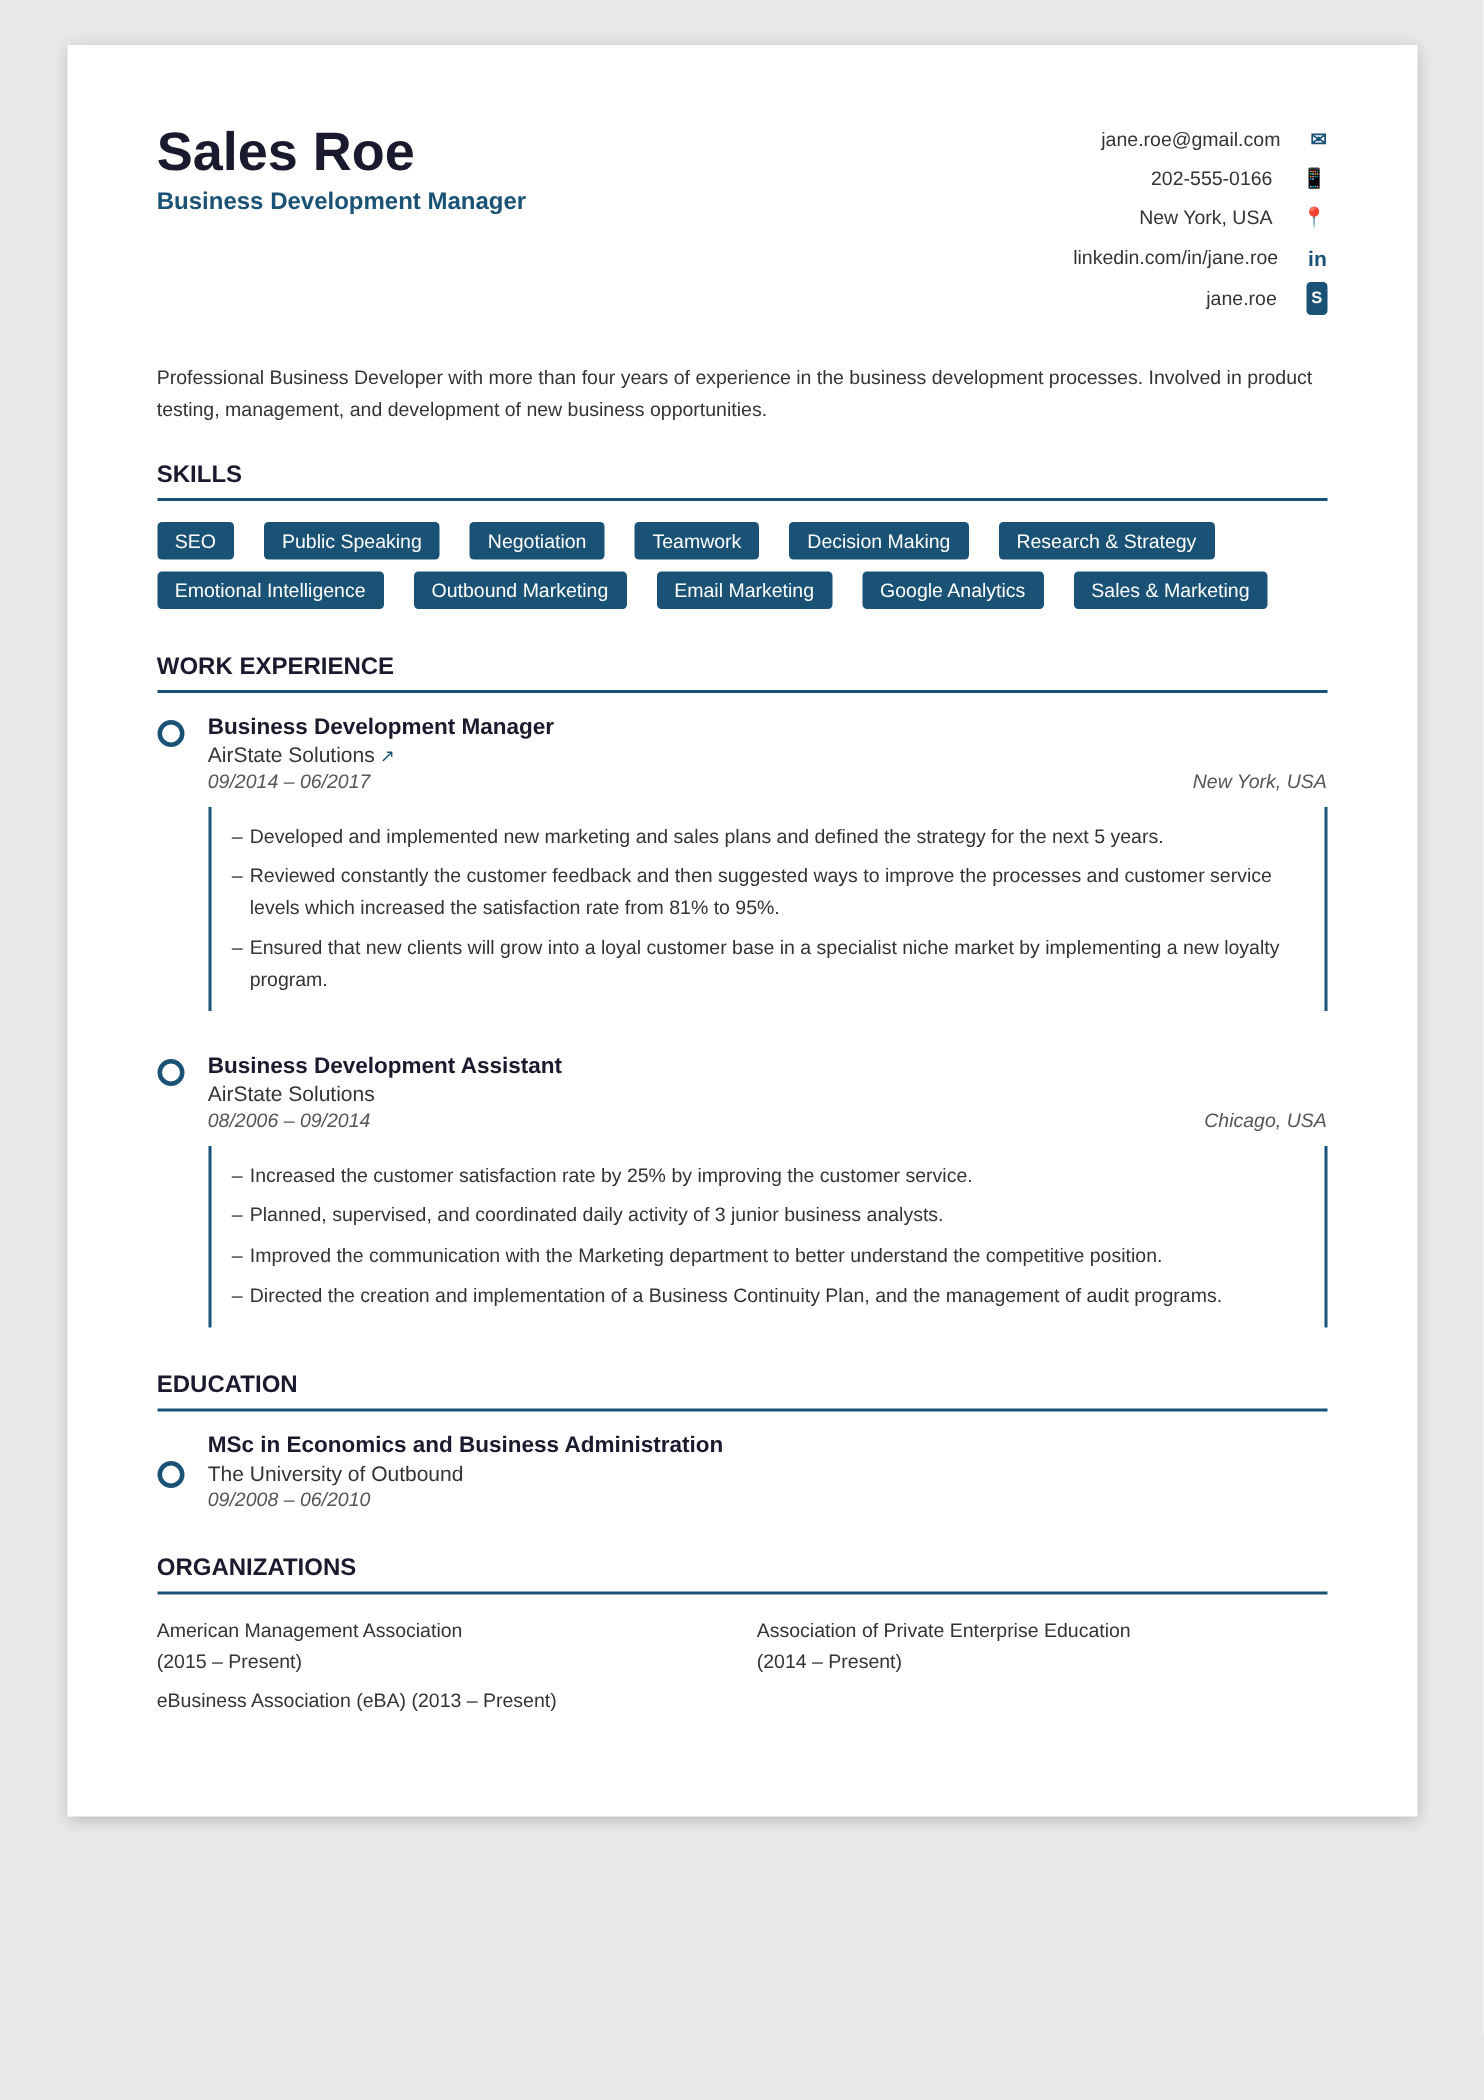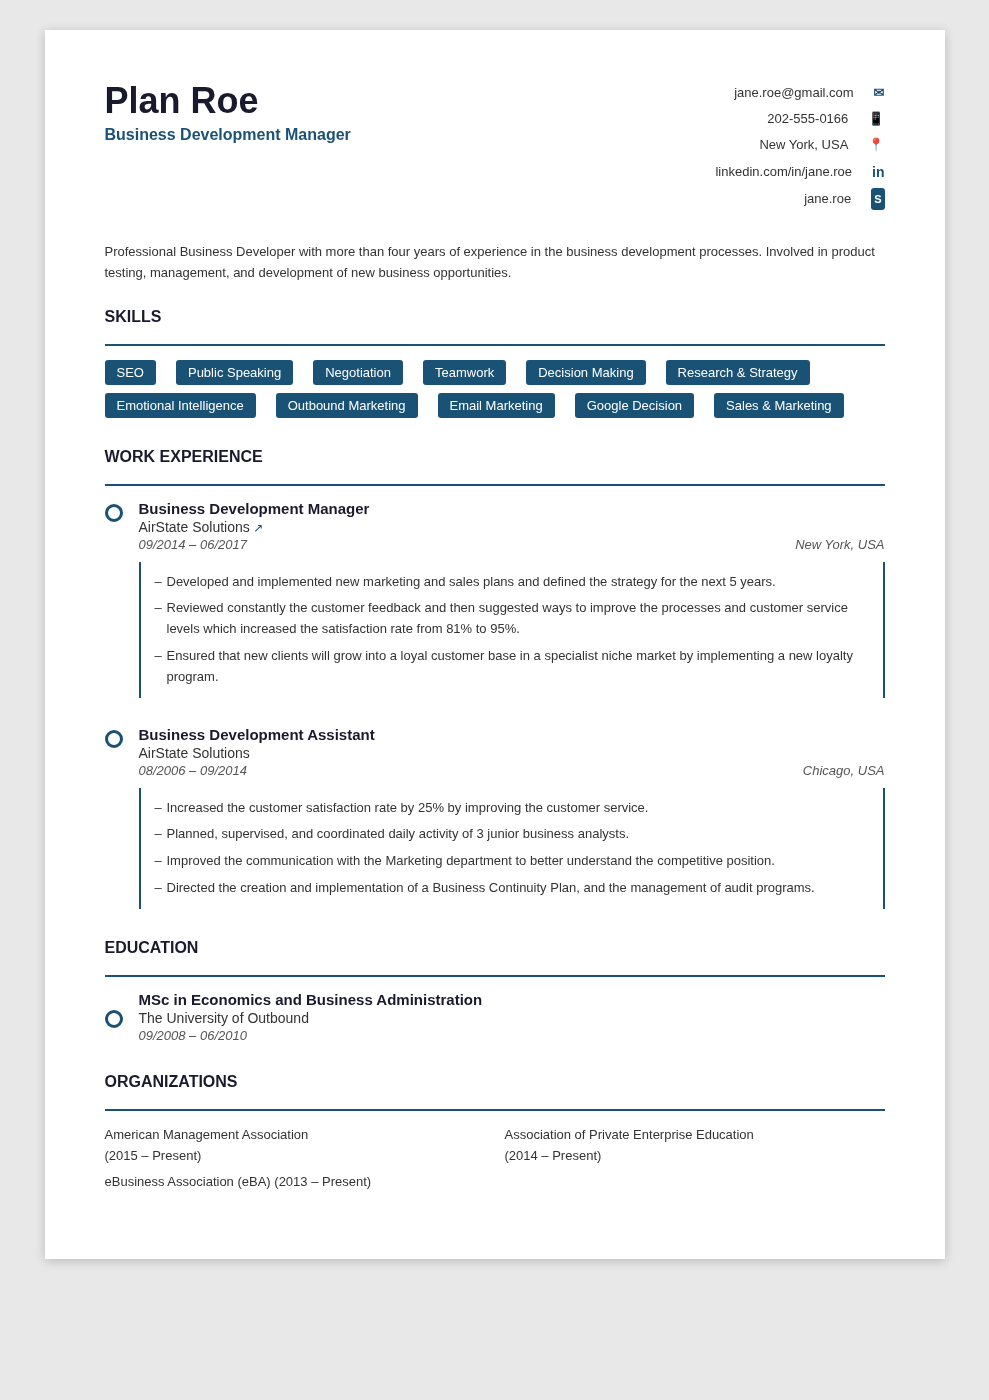--- a/index.html
+++ b/index.html
@@ -55,21 +55,21 @@
       color: #333;
       line-height: 1.6;
       margin-bottom: 24px;
     }
     .section-title {
       font-size: 16px;
       font-weight: bold;
       color: #1a1a2e;
       text-transform: uppercase;
       border-bottom: 2px solid #1a5276;
-      padding-bottom: 18px;
+      padding-bottom: 6px;
       margin-bottom: 14px;
     }
     .skills-section {
       margin-bottom: 30px;
     }
     .skills-row {
       display: flex;
       flex-wrap: wrap;
       gap: 20px;
       margin-bottom: 8px;
@@ -198,21 +198,21 @@
       margin-top: 8px;
     }
   </style>
 </head>
 <body>
 
 <div class="resume">
 
   <div class="header">
     <div class="header-left">
-      <h1>Plan Roe</h1>
+      <h1>Sales Roe</h1>
       <div class="title">Business Development Manager</div>
     </div>
     <div class="header-right">
       <div class="contact-row">
         <span>jane.roe@gmail.com</span>
         <span class="contact-icon">✉</span>
       </div>
       <div class="contact-row">
         <span>202-555-0166</span>
         <span class="contact-icon">📱</span>
@@ -241,21 +241,21 @@
         <span class="skill-tag">Public Speaking</span>
         <span class="skill-tag">Negotiation</span>
         <span class="skill-tag">Teamwork</span>
         <span class="skill-tag">Decision Making</span>
         <span class="skill-tag">Research &amp; Strategy</span>
       </div>
     <div class="skills-row" id="skills-row-2">
         <span class="skill-tag">Emotional Intelligence</span>
         <span class="skill-tag">Outbound Marketing</span>
         <span class="skill-tag">Email Marketing</span>
-        <span class="skill-tag">Google Decision</span>
+        <span class="skill-tag">Google Analytics</span>
         <span class="skill-tag">Sales &amp; Marketing</span>
       </div>
   </div>
 
   <div class="work-section">
     <div class="section-title">WORK EXPERIENCE</div>
     <div id="work-items">
         <div class="work-item">
           <div class="timeline-circle"></div>
           <div class="work-content">

